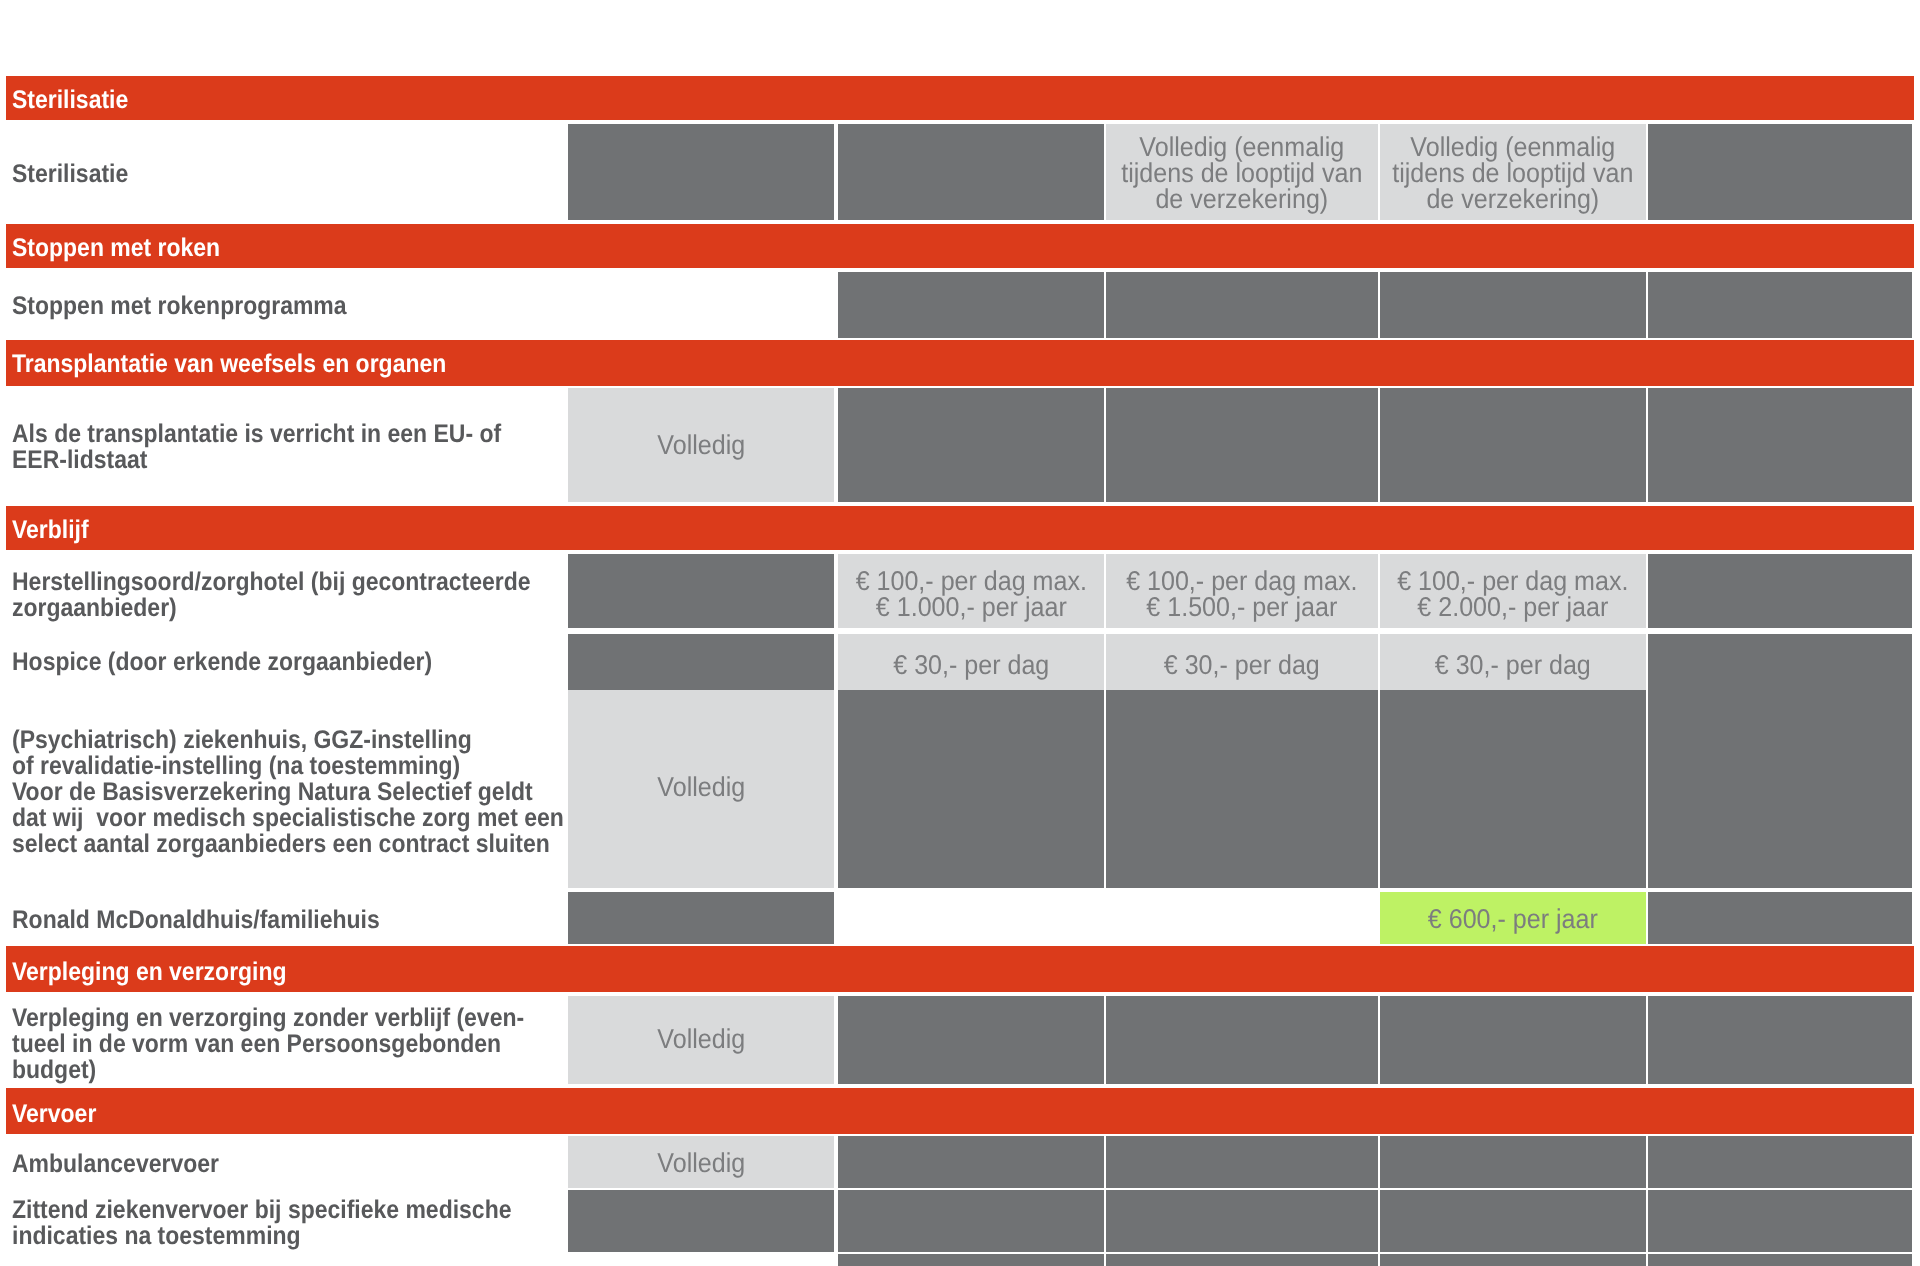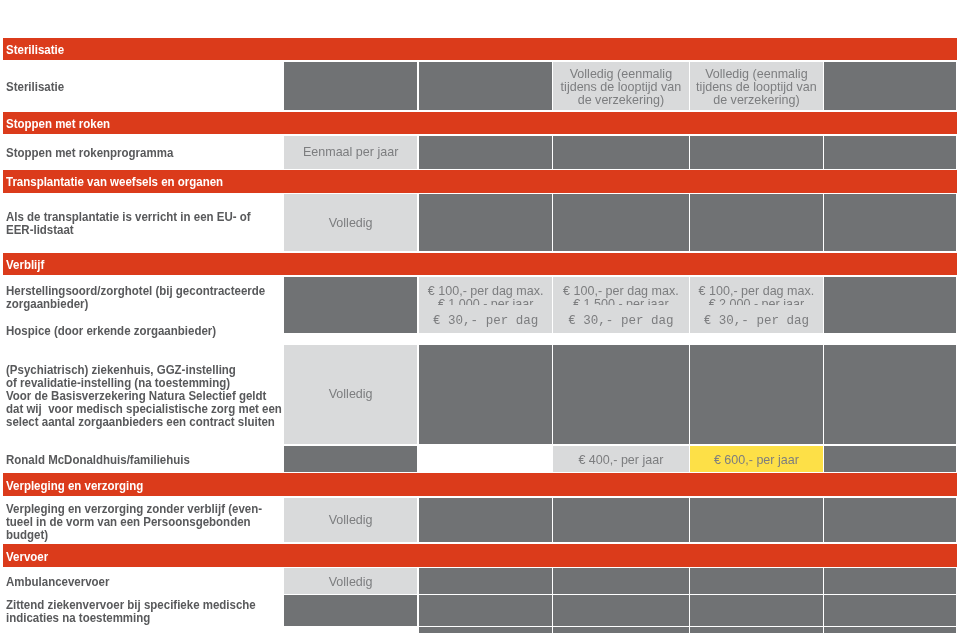--- a/index.html
+++ b/index.html
@@ -46,21 +46,21 @@
   .r0 > .cell-text{top:4.7px;}
   .r1{top:100.5px;height:33.2px;}
   .rl1{top:111.1px;}
   .r1 > .cell-text{top:9px;}
   .r2{top:159px;height:57.3px;}
   .rl2{top:175.2px;}
   .r2 > .cell-text{top:22.2px;}
   .r3{top:241.8px;height:37.4px;}
   .rl3{top:248.9px;}
   .r3 > .cell-text{top:6.9px;}
-  .r4{top:270px;height:28.3px;font-family:Liberation Mono, monospace;}
+  .r4{top:282px;height:28.3px;}
   .rl4{top:288.5px;}
   .r4 > .cell-text{top:8.9px;}
   .r5{top:309.8px;height:99.2px;}
   .rl5{top:327.6px;}
   .r5 > .cell-text{top:41.9px;}
   .r6{top:410.5px;height:26.4px;}
   .rl6{top:418px;}
   .r6 > .cell-text{top:7.2px;}
   .r7{top:463px;height:44px;}
   .rl7{top:466.7px;}
@@ -93,23 +93,20 @@
       <span class="cell-text" style="color: rgb(124, 125, 127);">Volledig&nbsp;(eenmalig<br>tijdens&nbsp;de&nbsp;looptijd&nbsp;van<br>de&nbsp;verzekering)</span>
     </div>
   <div class="cell light r0 c3" style="background: rgb(217, 218, 219);">
       <span class="cell-text" style="color: rgb(124, 125, 127);">Volledig&nbsp;(eenmalig<br>tijdens&nbsp;de&nbsp;looptijd&nbsp;van<br>de&nbsp;verzekering)</span>
     </div>
   <div class="cell dark r0 c4" style="background: rgb(112, 114, 116);"></div>
 
   <div class="band b1" style="background: rgb(219, 59, 27);"></div>
   <div class="band-label bl1" style="color: rgb(255, 255, 255);">Stoppen met roken</div>
   <div class="rowlabel rl1" style="color: rgb(88, 89, 91);">Stoppen&nbsp;met&nbsp;rokenprogramma</div>
-  <div class="cell light r1 c0" style="background: rgb(217, 218, 219);">
-      <span class="cell-text" style="color: rgb(124, 125, 127);">Eenmaal&nbsp;per&nbsp;jaar</span>
-    </div>
   <div class="cell dark r1 c1" style="background: rgb(112, 114, 116);"></div>
   <div class="cell dark r1 c2" style="background: rgb(112, 114, 116);"></div>
   <div class="cell dark r1 c3" style="background: rgb(112, 114, 116);"></div>
   <div class="cell dark r1 c4" style="background: rgb(112, 114, 116);"></div>
 
   <div class="band b2" style="background: rgb(219, 59, 27);"></div>
   <div class="band-label bl2" style="color: rgb(255, 255, 255);">Transplantatie van weefsels en organen</div>
   <div class="rowlabel rl2" style="color: rgb(88, 89, 91);">Als&nbsp;de&nbsp;transplantatie&nbsp;is&nbsp;verricht&nbsp;in&nbsp;een&nbsp;EU-&nbsp;of<br>EER-lidstaat</div>
   <div class="cell light r2 c0" style="background: rgb(217, 218, 219);">
       <span class="cell-text" style="color: rgb(124, 125, 127);">Volledig</span>
@@ -148,24 +145,21 @@
   <div class="rowlabel rl5" style="color: rgb(88, 89, 91);">(Psychiatrisch)&nbsp;ziekenhuis,&nbsp;GGZ-instelling<br>of&nbsp;revalidatie-instelling&nbsp;(na&nbsp;toestemming)<br>Voor&nbsp;de&nbsp;Basisverzekering&nbsp;Natura&nbsp;Selectief&nbsp;geldt<br>dat&nbsp;wij&nbsp;&nbsp;voor&nbsp;medisch&nbsp;specialistische&nbsp;zorg&nbsp;met&nbsp;een<br>select&nbsp;aantal&nbsp;zorgaanbieders&nbsp;een&nbsp;contract&nbsp;sluiten</div>
   <div class="cell light r5 c0" style="background: rgb(217, 218, 219);">
       <span class="cell-text" style="color: rgb(124, 125, 127);">Volledig</span>
     </div>
   <div class="cell dark r5 c1" style="background: rgb(112, 114, 116);"></div>
   <div class="cell dark r5 c2" style="background: rgb(112, 114, 116);"></div>
   <div class="cell dark r5 c3" style="background: rgb(112, 114, 116);"></div>
   <div class="cell dark r5 c4" style="background: rgb(112, 114, 116);"></div>
   <div class="rowlabel rl6" style="color: rgb(88, 89, 91);">Ronald&nbsp;McDonaldhuis/familiehuis</div>
   <div class="cell dark r6 c0" style="background: rgb(112, 114, 116);"></div>
-  <div class="cell light r6 c2" style="background: rgb(217, 218, 219);">
-      <span class="cell-text" style="color: rgb(124, 125, 127);">€&nbsp;400,-&nbsp;per&nbsp;jaar</span>
-    </div>
-  <div class="cell light r6 c3" style="background: #fde047;">
+  <div class="cell light r6 c3" style="background: #bef264;">
       <span class="cell-text" style="color: rgb(124, 125, 127);">€&nbsp;600,-&nbsp;per&nbsp;jaar</span>
     </div>
   <div class="cell dark r6 c4" style="background: rgb(112, 114, 116);"></div>
 
   <div class="band b4" style="background: rgb(219, 59, 27);"></div>
   <div class="band-label bl4" style="color: rgb(255, 255, 255);">Verpleging en verzorging</div>
   <div class="rowlabel rl7" style="color: rgb(88, 89, 91);">Verpleging&nbsp;en&nbsp;verzorging&nbsp;zonder&nbsp;verblijf&nbsp;(even-<br>tueel&nbsp;in&nbsp;de&nbsp;vorm&nbsp;van&nbsp;een&nbsp;Persoonsgebonden<br>budget)</div>
   <div class="cell light r7 c0" style="background: rgb(217, 218, 219);">
       <span class="cell-text" style="color: rgb(124, 125, 127);">Volledig</span>
     </div>

